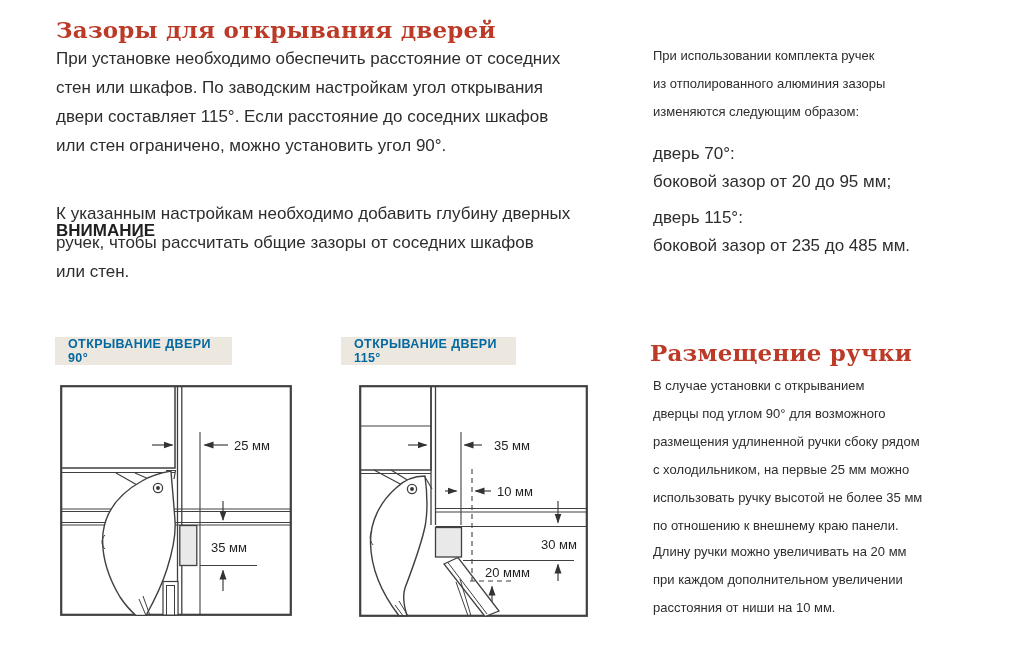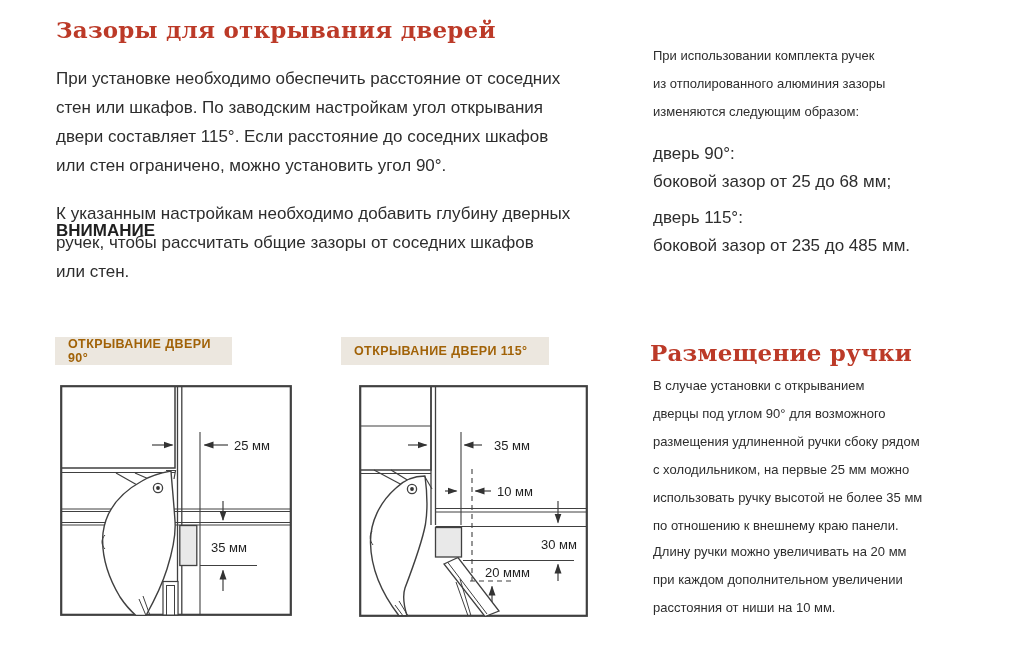--- a/index.html
+++ b/index.html
@@ -12,50 +12,50 @@
   .h-serif{
     font-family:"DejaVu Serif","Liberation Serif",serif;
     font-weight:700;font-size:23px;line-height:27px;
     color:#bc3a28;margin:0;letter-spacing:0.2px;text-align:center;
   }
   .para{font-size:17px;line-height:29px;white-space:pre-line;}
   .para-r{font-size:13px;line-height:28px;white-space:pre-line;}
   .att-title{font-size:17px;font-weight:700;color:#1f1f1f;margin-top:47px;}
   .spec-label{font-size:17px;line-height:28px;}
   .diag-label{
-    background:#ece7df;color:#a16207;
+    background:#ece7df;color:#0369a1;
     font-size:12.5px;font-weight:700;letter-spacing:0.4px;
     display:flex;align-items:center;
     padding-left:13px;box-sizing:border-box;height:28px;
   }
   svg{display:block;}
   svg .ln{stroke:#404040;fill:none;}
   svg .wh{fill:#ffffff;stroke:#404040;}
   svg .gy{fill:#e9e9e9;stroke:#404040;}
   svg text{font-family:"Liberation Sans",sans-serif;font-size:13px;fill:#1f1f1f;}
 </style>
 </head>
 <body>
 
 <h1 class="abs h-serif" style="left:56px;top:16px;">Зазоры для открывания дверей</h1>
 
-<div class="abs para" style="left:56px;top:64px;width:570px;">При установке необходимо обеспечить расстояние от соседних
+<div class="abs para" style="left:56px;top:44px;width:570px;">При установке необходимо обеспечить расстояние от соседних
 стен или шкафов. По заводским настройкам угол открывания
 двери составляет 115°. Если расстояние до соседних шкафов
 или стен ограничено, можно установить угол 90°.</div>
 
 <div class="abs att-title" style="left:56px;top:174px;">ВНИМАНИЕ</div>
 
 <div class="abs para" style="left:56px;top:199px;width:570px;">К указанным настройкам необходимо добавить глубину дверных
 ручек, чтобы рассчитать общие зазоры от соседних шкафов
 или стен.</div>
 
 <div class="abs diag-label" style="left:55px;top:337px;width:177px;">ОТКРЫВАНИЕ ДВЕРИ 90°</div>
 
-<div class="abs diag-label" style="left:341px;top:337px;width:208px;">ОТКРЫВАНИЕ ДВЕРИ 115°</div>
+<div class="abs diag-label" style="left:341px;top:337px;width:175px;">ОТКРЫВАНИЕ ДВЕРИ 115°</div>
 
 <svg class="abs" style="left:60px;top:385px;" width="232" height="231" viewBox="0 0 232 231">
   <defs>
     <marker id="ah" viewBox="0 0 10 8" markerWidth="10" markerHeight="8" refX="9" refY="4" orient="auto" markerUnits="userSpaceOnUse">
       <path d="M0,0.5 L10,4 L0,7.5 Z" fill="#333"></path>
     </marker>
   </defs>
 
   <rect class="ln" x="1.2" y="1.2" width="229.6" height="228.6" stroke-width="2.2"></rect>
 
@@ -133,22 +133,22 @@
   <path class="ln" d="M97,197 L109,230.8 M101,194 L112,230.8" stroke-width="1"></path>
 
   <path class="ln" d="M113,84 V196" stroke-width="1.1" stroke-dasharray="5,4"></path>
   <path class="ln" d="M111,196 H154" stroke-width="1.1" stroke-dasharray="5,4"></path>
 </svg>
 
 <div class="abs para-r" style="left:653px;top:42px;width:345px;">При использовании комплекта ручек
 из отполированного алюминия зазоры
 изменяются следующим образом:</div>
 
-<div class="abs spec-label" style="left:653px;top:140px;">дверь 90°:</div>
-<div class="abs spec-label" style="left:653px;top:168px;">боковой зазор от 25 до 68 мм;</div>
+<div class="abs spec-label" style="left:653px;top:140px;">дверь 70°:</div>
+<div class="abs spec-label" style="left:653px;top:168px;">боковой зазор от 20 до 95 мм;</div>
 
 <div class="abs spec-label" style="left:653px;top:204px;">дверь 115°:</div>
 <div class="abs spec-label" style="left:653px;top:232px;">боковой зазор от 235 до 485 мм.</div>
 
 <h2 class="abs h-serif" style="left:650px;top:339px;">Размещение ручки</h2>
 
 <div class="abs para-r" style="left:653px;top:372px;width:360px;">В случае установки с открыванием
 дверцы под углом 90° для возможного
 размещения удлиненной ручки сбоку рядом
 с холодильником, на первые 25 мм можно

